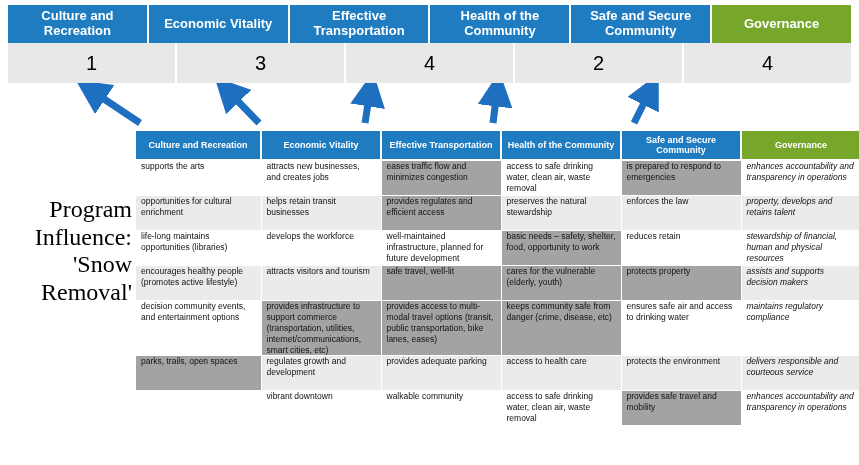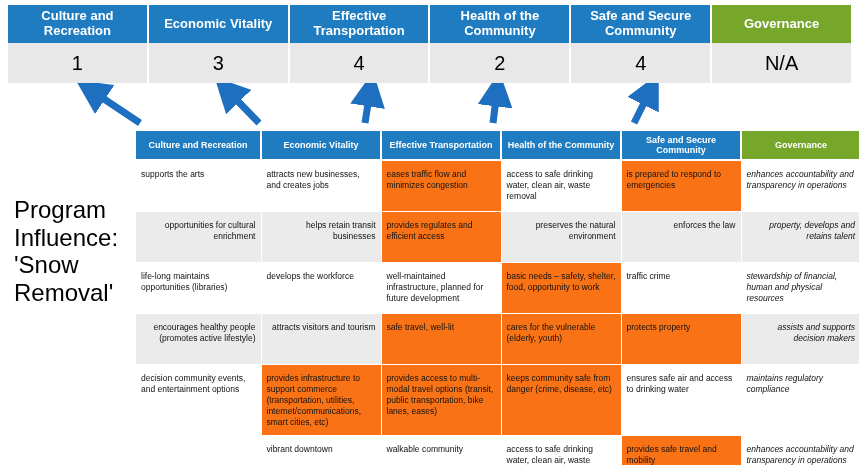--- a/index.html
+++ b/index.html
@@ -77,21 +77,22 @@
 
   
   #left-caption {
     position: absolute;
     left: 14px;
     top: 196px;
     width: 118px;
     font-size: 24px;
     color: #000000;
     line-height: 1.15;
-    text-align: left;
+    text-align: right;
+    font-family: Liberation Serif, serif;
   }
 
   
   #matrix {
     position: absolute;
     left: 136px;
     top: 131px;
     width: 715px;
     border-collapse: collapse;
     table-layout: fixed;
@@ -111,54 +112,53 @@
     line-height: 1.15;
   }
   #matrix th.governance {
     background: #76a72b;
     border-right: none;
   }
   #matrix td {
     font-size: 8.5px;
     color: #111111;
     vertical-align: top;
-    padding: 8px 5px;
+    padding: 0 5px;
     border-right: 1px solid #ffffff;
     border-bottom: 1px solid #ffffff;
     line-height: 1.28;
     height: 34px;
   }
   #matrix td:last-child {
     border-right: none;
     font-style: italic;
   }
   td.w { background: #ffffff; }
-  td.y { background: #f97316; }
-  tr.alt td.w { background: #ebebeb; text-align: right; }
+  td.y { background: #a3a3a3; }
+  tr.alt td.w { background: #ebebeb; }
   #matrix tr td.empty { background: #ffffff; }
 </style>
 </head>
 <body>
 
 <div id="top-band">
   <div id="top-header-row">
     <div class="top-header-cell">Culture and Recreation</div>
     <div class="top-header-cell">Economic Vitality</div>
     <div class="top-header-cell">Effective Transportation</div>
     <div class="top-header-cell">Health of the Community</div>
     <div class="top-header-cell">Safe and Secure Community</div>
     <div class="top-header-cell governance">Governance</div>
   </div>
   <div id="top-score-row">
     <div class="top-score-cell">1</div>
     <div class="top-score-cell">3</div>
     <div class="top-score-cell">4</div>
     <div class="top-score-cell">2</div>
     <div class="top-score-cell">4</div>
-    <div class="top-score-cell">N/A</div>
   </div>
 </div>
 
 <svg id="arrows" viewBox="0 0 859 52">
   <defs>
     <marker id="ah" markerWidth="5" markerHeight="5" refX="2.2" refY="2.5" orient="auto">
       <path d="M0,0 L5,2.5 L0,5 z" fill="#1f6fc0"></path>
     </marker>
   </defs>
   <line x1="140" y1="40" x2="92" y2="8" stroke="#1f6fc0" stroke-width="7" marker-end="url(#ah)"></line>
@@ -187,48 +187,56 @@
         <td class="w">attracts new businesses, and creates jobs</td>
         <td class="y">eases traffic flow and minimizes congestion</td>
         <td class="w">access to safe drinking water, clean air, waste removal</td>
         <td class="y">is prepared to respond to emergencies</td>
         <td class="w">enhances accountability and transparency in operations</td>
       </tr>
       <tr class="alt">
         <td class="w">opportunities for cultural enrichment</td>
         <td class="w">helps retain transit businesses</td>
         <td class="y">provides regulates and efficient access</td>
-        <td class="w">preserves the natural environment</td>
+        <td class="w">preserves the natural stewardship</td>
         <td class="w">enforces the law</td>
         <td class="w">property, develops and retains talent</td>
       </tr>
       <tr>
         <td class="w">life-long maintains opportunities (libraries)</td>
         <td class="w">develops the workforce</td>
         <td class="w">well-maintained infrastructure, planned for future development</td>
         <td class="y">basic needs – safety, shelter, food, opportunity to work</td>
-        <td class="w">traffic crime</td>
+        <td class="w">reduces retain</td>
         <td class="w">stewardship of financial, human and physical resources</td>
       </tr>
       <tr class="alt">
         <td class="w">encourages healthy people (promotes active lifestyle)</td>
         <td class="w">attracts visitors and tourism</td>
         <td class="y">safe travel, well-lit</td>
         <td class="y">cares for the vulnerable (elderly, youth)</td>
         <td class="y">protects property</td>
         <td class="w">assists and supports decision makers</td>
       </tr>
       <tr>
         <td class="w">decision community events, and entertainment options</td>
         <td class="y">provides infrastructure to support commerce (transportation, utilities, internet/communications, smart cities, etc)</td>
         <td class="y">provides access to multi-modal travel options (transit, public transportation, bike lanes, eases)</td>
         <td class="y">keeps community safe from danger (crime, disease, etc)</td>
         <td class="w">ensures safe air and access to drinking water</td>
         <td class="w">maintains regulatory compliance</td>
       </tr>
+      <tr class="alt">
+        <td class="y">parks, trails, open spaces</td>
+        <td class="w">regulates growth and development</td>
+        <td class="w">provides adequate parking</td>
+        <td class="w">access to health care</td>
+        <td class="w">protects the environment</td>
+        <td class="w">delivers responsible and courteous service</td>
+      </tr>
       <tr>
         <td class="empty"></td>
         <td class="w">vibrant downtown</td>
         <td class="w">walkable community</td>
         <td class="w">access to safe drinking water, clean air, waste removal</td>
         <td class="y">provides safe travel and mobility</td>
         <td class="w">enhances accountability and transparency in operations</td>
       </tr>
     </tbody>
 </table>

